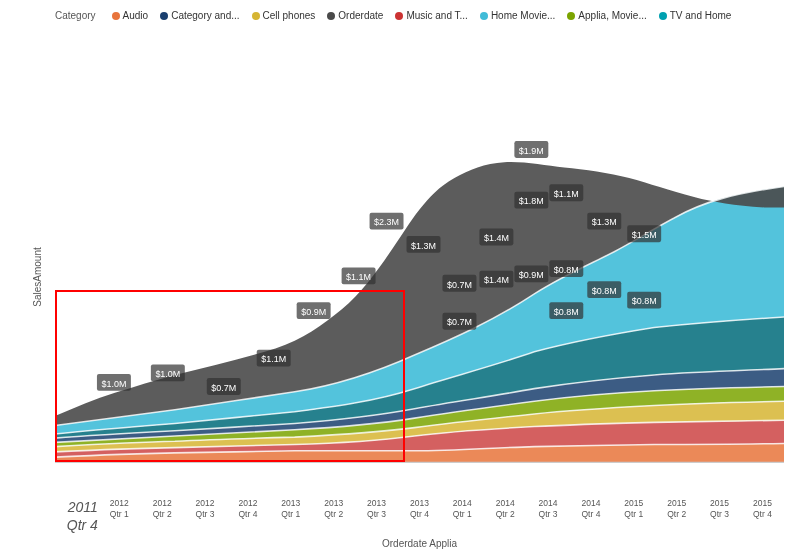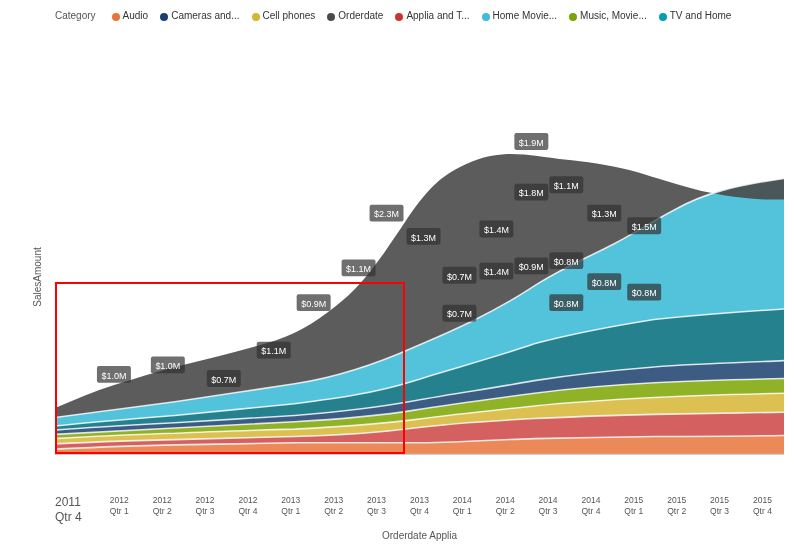--- a/index.html
+++ b/index.html
@@ -17,28 +17,28 @@
       height: 553px;
       position: relative;
       padding: 10px 10px 60px 55px;
     }
 
     
     .legend {
       display: flex;
       align-items: center;
       gap: 12px;
-      margin-bottom: 12px;
+      margin-bottom: 20px;
       font-size: 10px;
       color: #333;
       flex-wrap: wrap;
     }
     .legend-item {
       display: flex;
-      align-items: flex-end;
+      align-items: center;
       gap: 3px;
     }
     .legend-dot {
       width: 8px;
       height: 8px;
       border-radius: 50%;
       flex-shrink: 0;
     }
 
     
@@ -83,41 +83,41 @@
 <div class="chart-container">
 
   <div class="legend">
     <span class="legend-category-label">Category</span>
     <div class="legend-item">
       <div class="legend-dot" style="background:#E8743B;"></div>
       <span>Audio</span>
     </div>
     <div class="legend-item">
       <div class="legend-dot" style="background:#1A3F6F;"></div>
-      <span>Cameras and...</span>
+      <span>Category and...</span>
     </div>
     <div class="legend-item">
       <div class="legend-dot" style="background:#D6B533;"></div>
       <span>Cell phones</span>
     </div>
     <div class="legend-item">
       <div class="legend-dot" style="background:#4A4A4A;"></div>
       <span>Orderdate</span>
     </div>
     <div class="legend-item">
       <div class="legend-dot" style="background:#CC3333;"></div>
-      <span>Applia and T...</span>
+      <span>Music and T...</span>
     </div>
     <div class="legend-item">
       <div class="legend-dot" style="background:#40BCD8;"></div>
       <span>Home Movie...</span>
     </div>
     <div class="legend-item">
       <div class="legend-dot" style="background:#7BA400;"></div>
-      <span>Music, Movie...</span>
+      <span>Applia, Movie...</span>
     </div>
     <div class="legend-item">
       <div class="legend-dot" style="background:#00A0B0;"></div>
       <span>TV and Home</span>
     </div>
   </div>
 
   <div class="y-axis-label">SalesAmount</div>
 
   <div class="chart-area" style="position:relative;">
@@ -227,21 +227,21 @@
       <line x1="0" y1="400" x2="730" y2="400" stroke="#ccc" stroke-width="1"></line>
 
     </svg>
 
     
     <div class="selection-box" style="left:0; top:55%; width:48%; height:38%; border:2px solid red;">
     </div>
 
     
     <div style="position:absolute; bottom:-40px; left:0; right:0; display:flex;">
-      <div style="flex:1; font-size:12px; color:#555; text-align:left; line-height:1.3;">2011<br>Qtr 4</div>
+      <div style="flex:1; font-size:14px; color:#555; text-align:right; line-height:1.3;font-style:italic;">2011<br>Qtr 4</div>
       <div style="flex:1; font-size:8.5px; color:#555; text-align:center; line-height:1.3;">2012<br>Qtr 1</div>
       <div style="flex:1; font-size:8.5px; color:#555; text-align:center; line-height:1.3;">2012<br>Qtr 2</div>
       <div style="flex:1; font-size:8.5px; color:#555; text-align:center; line-height:1.3;">2012<br>Qtr 3</div>
       <div style="flex:1; font-size:8.5px; color:#555; text-align:center; line-height:1.3;">2012<br>Qtr 4</div>
       <div style="flex:1; font-size:8.5px; color:#555; text-align:center; line-height:1.3;">2013<br>Qtr 1</div>
       <div style="flex:1; font-size:8.5px; color:#555; text-align:center; line-height:1.3;">2013<br>Qtr 2</div>
       <div style="flex:1; font-size:8.5px; color:#555; text-align:center; line-height:1.3;">2013<br>Qtr 3</div>
       <div style="flex:1; font-size:8.5px; color:#555; text-align:center; line-height:1.3;">2013<br>Qtr 4</div>
       <div style="flex:1; font-size:8.5px; color:#555; text-align:center; line-height:1.3;">2014<br>Qtr 1</div>
       <div style="flex:1; font-size:8.5px; color:#555; text-align:center; line-height:1.3;">2014<br>Qtr 2</div>

